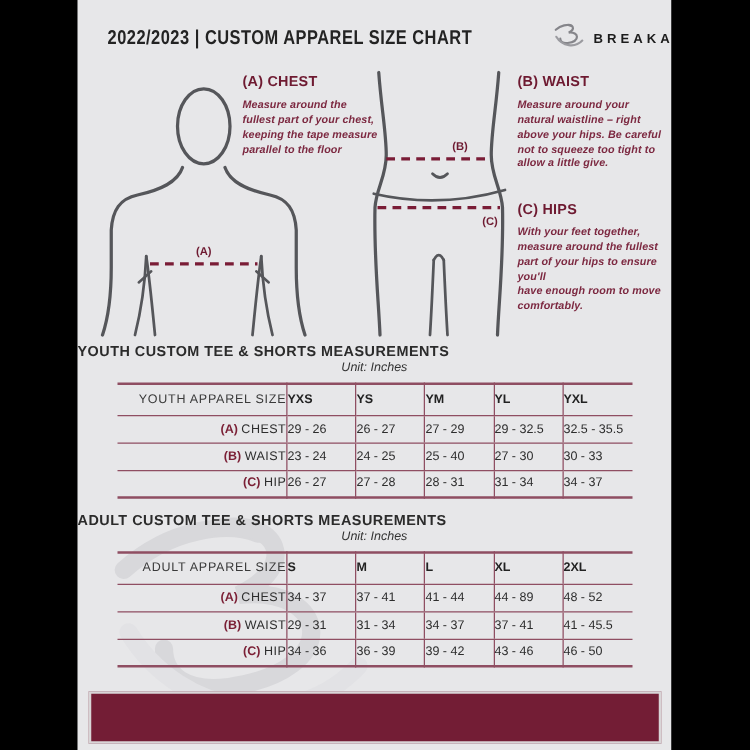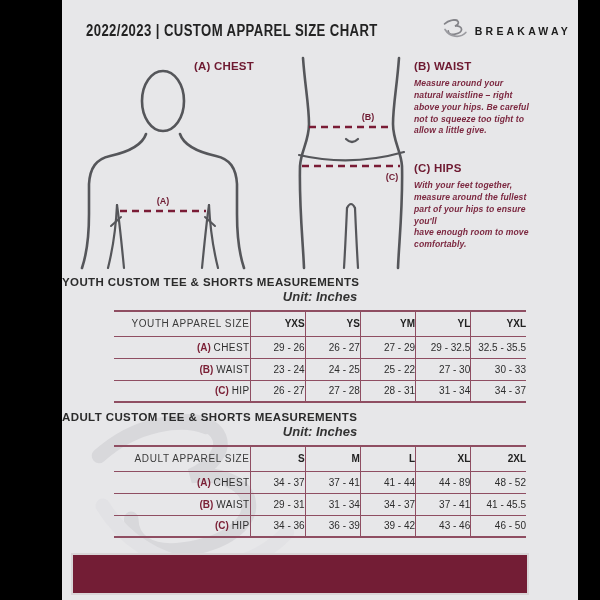--- a/index.html
+++ b/index.html
@@ -1,19 +1,19 @@
 <!DOCTYPE html>
 <html><head>
 <meta charset="utf-8">
 <style>
   * { margin:0; padding:0; box-sizing:border-box; }
   html,body { background:#000; }
   body { font-family:"Liberation Sans", sans-serif; }
   .stage { position:relative; width:600px; height:600px; background:#000; overflow:hidden; }
-  .page { position:absolute; left:62px; top:0; width:516px; height:600px; background:#e7e7e9; overflow:hidden; }
+  .page { position:absolute; left:62px; top:0; width:475px; height:600px; background:#e7e7e9; overflow:hidden; }
 
   
   .watermark { position:absolute; left:14px; top:402px; z-index:0; }
 
   
   .hdr { position:absolute; top:16px; left:24px; right:22px; height:30px;
          display:flex; justify-content:space-between; align-items:center; z-index:2; }
   .hdr-title { font-size:16px; font-weight:bold; color:#232323; letter-spacing:0.5px;
                transform:scaleX(0.82); transform-origin:left center; white-space:nowrap; }
   .brand { display:flex; align-items:center; gap:7px; }
@@ -31,25 +31,25 @@
   .instr-hips  { left:352px; top:162px; width:120px; }
   .instr h3 { font-size:11.5px; font-weight:bold; color:#6e1a31; letter-spacing:0.2px; margin-bottom:6px; }
   .instr p { font-size:8.6px; font-style:italic; font-weight:bold; color:#7c2840; line-height:1.38;
              white-space:pre-line; letter-spacing:0.1px; }
 
   
   .tblock { position:absolute; left:0; right:0; z-index:1; }
   .tblock-youth { top:276px; }
   .tblock-adult { top:411px; }
   .tbl-title { text-align:left; font-size:11.5px; font-weight:bold; color:#2b2b2b; letter-spacing:0.4px; }
-  .tbl-unit { text-align:center; font-size:13px; font-style:italic; font-weight:bold; color:#333; margin-top:1px; }
+  .tbl-unit { text-align:center; font-size:10px; font-style:italic; font-weight:normal; color:#333; margin-top:1px; }
   table { width:412px; margin:6px auto 0; border-collapse:collapse; table-layout:fixed;
           border-top:2px solid #8f4e62; border-bottom:2px solid #8f4e62; }
   col.c-lbl { width:136px; }
-  th, td { height:22px; font-size:10px; color:#2d2d2d; text-align:right; vertical-align:middle;
+  th, td { height:22px; font-size:10px; color:#2d2d2d; text-align:left; vertical-align:middle;
            border-bottom:1.5px solid #8f4e62; background:transparent; }
   thead th { height:25px; }
   th.lbl, td.lbl { text-align:right; padding-left:11px; }
   thead th.lbl { font-weight:normal; letter-spacing:0.6px; color:#3a3a3a; }
   thead th:not(.lbl) { font-weight:bold; color:#222; }
   td:not(.lbl), th:not(.lbl) { border-left:1.5px solid #8f4e62; }
   .pfx { font-weight:bold; color:#7a1f35; }
   td.lbl span.nm { letter-spacing:0.4px; }
 
   
@@ -107,20 +107,21 @@
       <path d="M 59,152 C 58,175 57,196 56,212" stroke="#55565a" stroke-width="2.2" stroke-linecap="round"></path>
       <path d="M 67,152 C 68,175 69,196 70,212" stroke="#55565a" stroke-width="2.2" stroke-linecap="round"></path>
       <line x1="21" y1="71" x2="105" y2="71" stroke="#7a1c36" stroke-width="2.6" stroke-dasharray="7,5"></line>
       <line x1="14" y1="110" x2="112" y2="110" stroke="#7a1c36" stroke-width="2.6" stroke-dasharray="7,5"></line>
       <text class="fig-label" x="80" y="64" text-anchor="middle">(B)</text>
       <text class="fig-label" x="104" y="124" text-anchor="middle">(C)</text>
     </svg>
 
     <div class="instr instr-chest">
       <h3>(A) CHEST</h3>
+      <p>Measure around the fullest part of your chest, keeping the tape measure parallel to the floor</p>
     </div>
     <div class="instr instr-waist">
       <h3>(B) WAIST</h3>
       <p>Measure around your natural waistline – right above your hips. Be careful not to squeeze too tight to allow a little give.</p>
     </div>
     <div class="instr instr-hips">
       <h3>(C) HIPS</h3>
       <p>With your feet together, measure around the fullest part of your hips to ensure you'll
 have enough room to move comfortably.</p>
     </div>
@@ -153,21 +154,21 @@
             <td>29 - 26</td>
             <td>26 - 27</td>
             <td>27 - 29</td>
             <td>29 - 32.5</td>
             <td>32.5 - 35.5</td>
           </tr>
           <tr>
             <td class="lbl"><span class="pfx">(B)</span> <span class="nm">WAIST</span></td>
             <td>23 - 24</td>
             <td>24 - 25</td>
-            <td>25 - 22</td>
+            <td>25 - 40</td>
             <td>27 - 30</td>
             <td>30 - 33</td>
           </tr>
           <tr>
             <td class="lbl"><span class="pfx">(C)</span> <span class="nm">HIP</span></td>
             <td>26 - 27</td>
             <td>27 - 28</td>
             <td>28 - 31</td>
             <td>31 - 34</td>
             <td>34 - 37</td>

